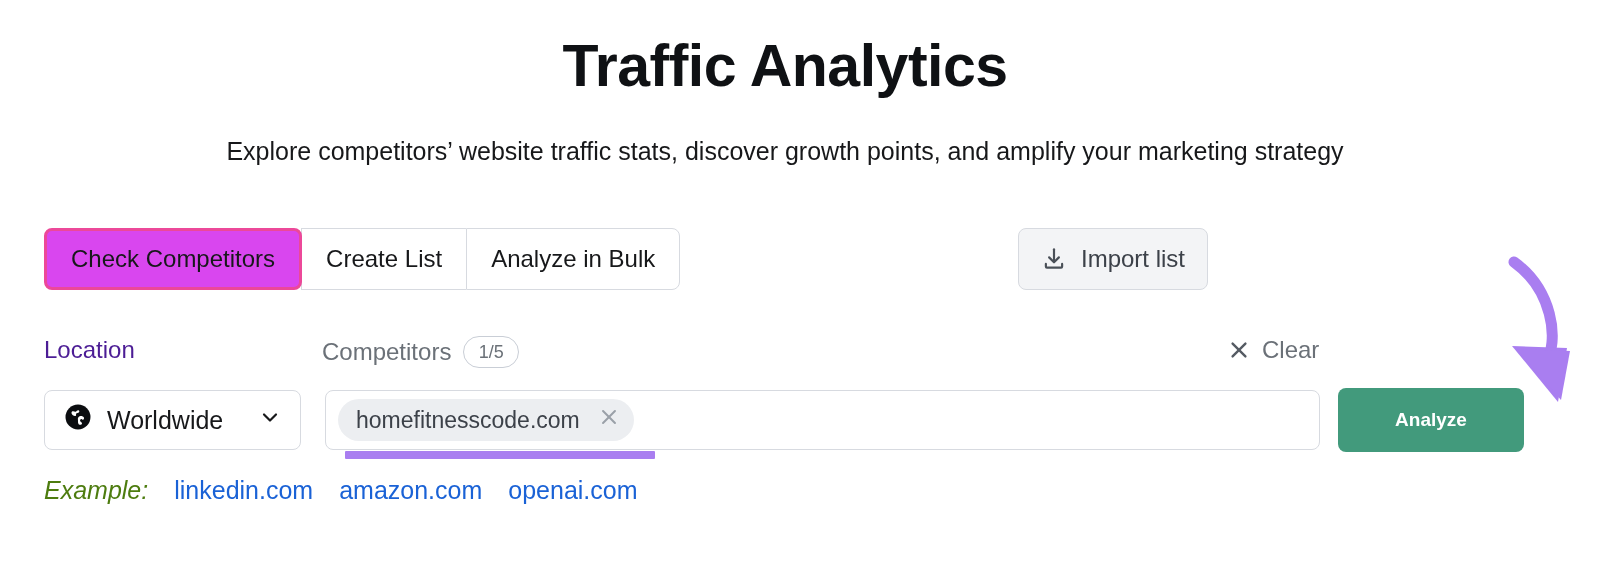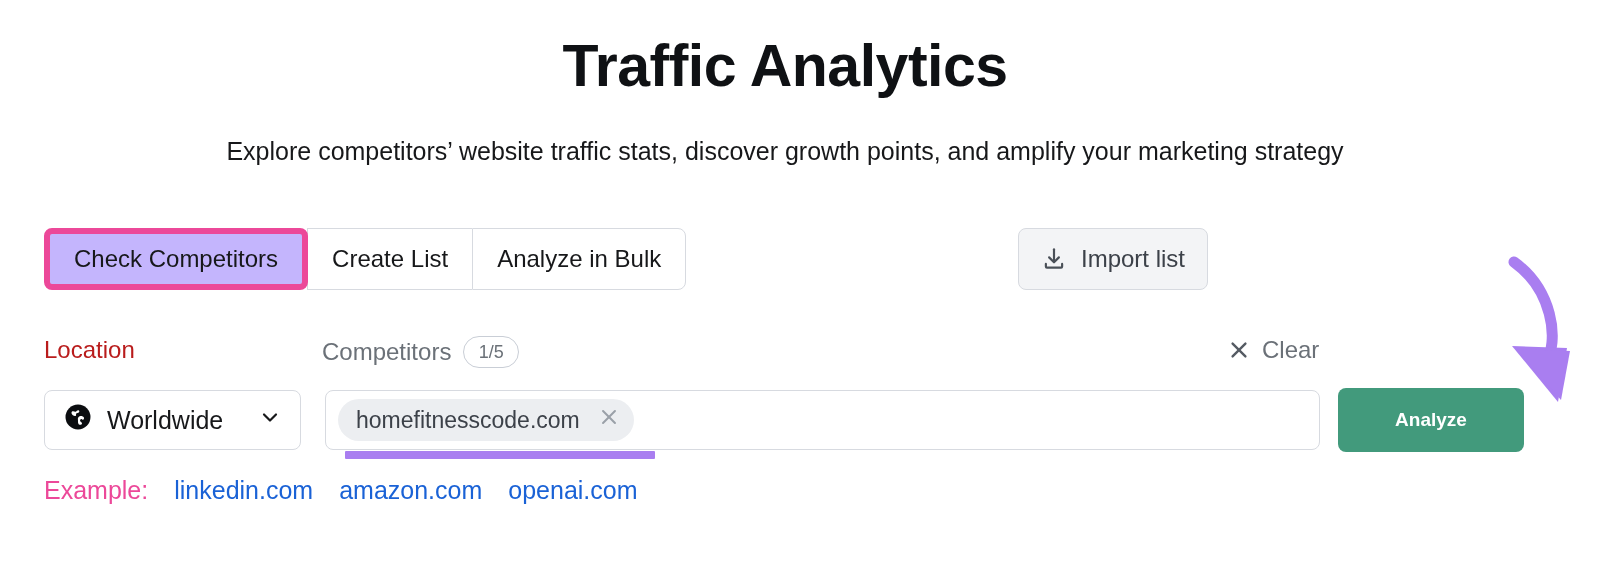--- a/index.html
+++ b/index.html
@@ -69,22 +69,22 @@
     border-right-width: 0;
     cursor: pointer;
     white-space: nowrap;
   }
   .tab:first-child { border-radius: 8px 0 0 8px; }
   .tab:last-child {
     border-radius: 0 8px 8px 0;
     border-right-width: 1px;
   }
   .tab.is-active {
-    background: #c4b5fd;
-    border: 6px solid #ec4899;
+    background: #d946ef;
+    border: 3px solid #ec4899;
     border-radius: 8px;
     z-index: 2;
     margin-right: -1px;
   }
 
   
   .import-btn {
     position: absolute;
     top: 228px;
     left: 1018px;
@@ -102,21 +102,21 @@
     white-space: nowrap;
   }
   .import-btn svg { display: block; }
 
   
   .label-location {
     position: absolute;
     top: 336px;
     left: 44px;
     font-size: 24px;
-    color: #b91c1c;
+    color: #4c1d95;
   }
   .label-competitors {
     position: absolute;
     top: 336px;
     left: 322px;
     display: flex;
     align-items: center;
     gap: 12px;
     font-size: 24px;
     color: #6b7178;
@@ -239,21 +239,21 @@
   
   .example-row {
     position: absolute;
     top: 476px;
     left: 44px;
     display: flex;
     align-items: baseline;
     gap: 26px;
     font-size: 25px;
   }
-  .example-label { color: #ec4899; }
+  .example-label { color: #4d7c0f; font-style: italic; }
   .example-link {
     color: #1a62d6;
     text-decoration: none;
     cursor: pointer;
   }
 </style>
 </head>
 <body>
 
 <div class="page">

